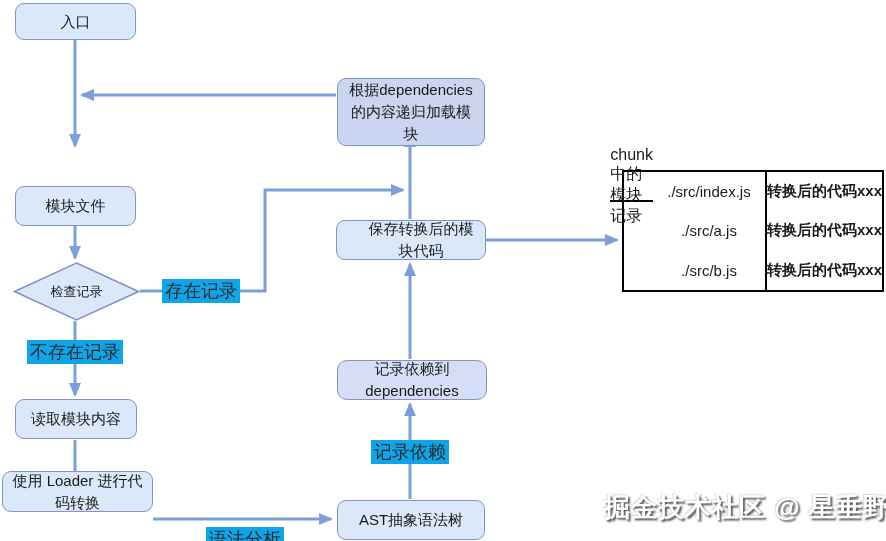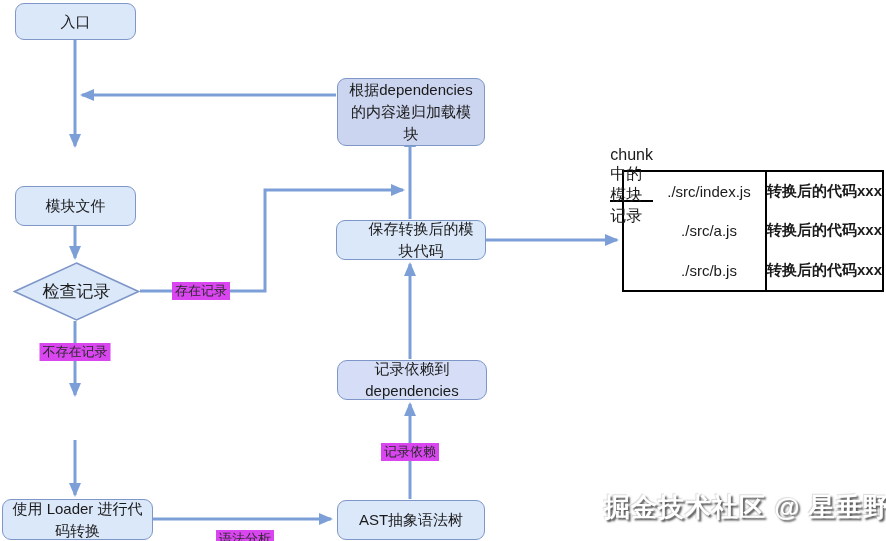--- a/index.html
+++ b/index.html
@@ -26,28 +26,28 @@
     word-break:break-word;
   }
   .node.alt1{background:var(--node-fill-alt1,#cdd6ef);}
   .node.alt2{background:var(--node-fill-alt2,#d5def6);}
   .diamond{position:absolute;}
   .diamond svg{position:absolute;left:0;top:0;}
   .diamond polygon{fill:var(--node-fill,#dbe8fa);stroke:var(--node-border,#7e96c8);stroke-width:1.5;}
   .diamond .dlabel{
     position:absolute;left:0;top:0;width:100%;height:100%;
     display:flex;align-items:center;justify-content:center;
-    font-size:17px;
+    font-size:13px;
   }
   .edge-label{
     position:absolute;
     transform:translate(-50%,-50%);
-    background:#d946ef;
+    background:#0ea5e9;
     padding:0 3px;
-    font-size:13px;
+    font-size:18px;
     white-space:nowrap;
     color:#2a2a2a;
   }
   .chunk-table{
     position:absolute;left:622px;top:170px;width:262px;height:122px;
     box-sizing:border-box;
     border:2px solid var(--table-border,#000000);
     background:#ffffff;
     display:flex;flex-direction:row;
     font-size:15px;
@@ -108,22 +108,23 @@
 
   <div class="node" style="left:15px;top:150px;width:121px;height:40px;margin-top:36px;">模块文件</div>
 
   <div class="diamond" style="left:13px;top:262px;width:127px;height:59px;">
     <svg width="127" height="59" viewBox="0 0 127 59">
       <polygon points="63.5,1 125.5,29.5 63.5,58 1.5,29.5"></polygon>
     </svg>
     <span class="dlabel">检查记录</span>
   </div>
 
+  <div class="node" style="left:15px;top:399px;width:122px;height:40px;">读取模块内容</div>
 
-  <div class="node" style="left:2px;top:499px;width:151px;height:41px;">使用 Loader 进行代码转换</div>
+  <div class="node" style="left:2px;top:471px;width:151px;height:41px;">使用 Loader 进行代码转换</div>
 
   <div class="node alt1" style="left:337px;top:62px;width:148px;height:68px;margin-top:16px;">根据dependencies的内容递归加载模块</div>
 
   <div class="node" style="left:336px;top:220px;width:150px;height:40px;padding-left:26px;">保存转换后的模块代码</div>
 
   <div class="node alt2" style="left:337px;top:360px;width:150px;height:40px;border-radius:10px;">记录依赖到dependencies</div>
 
   <div class="node" style="left:337px;top:500px;width:148px;height:40px;">AST抽象语法树</div>
 
   <span class="edge-label" style="left:201px;top:291px;">存在记录</span>

